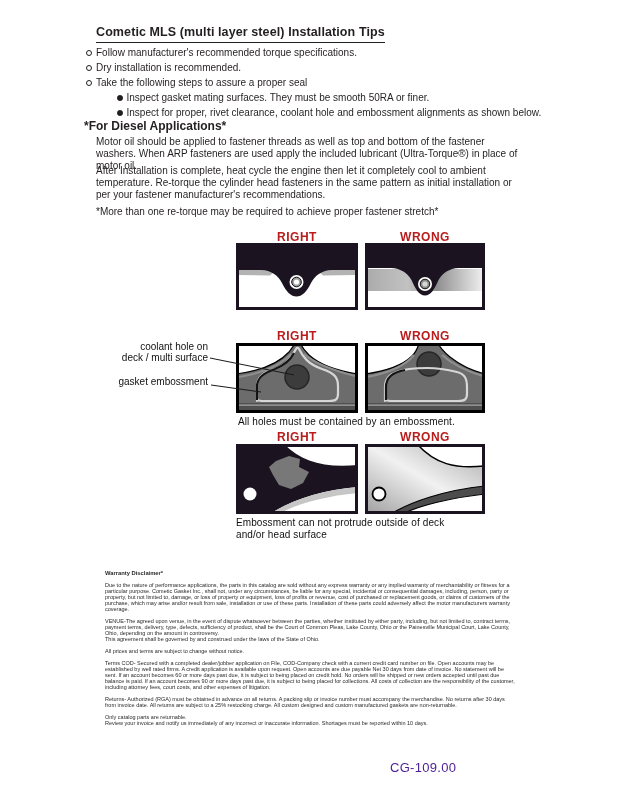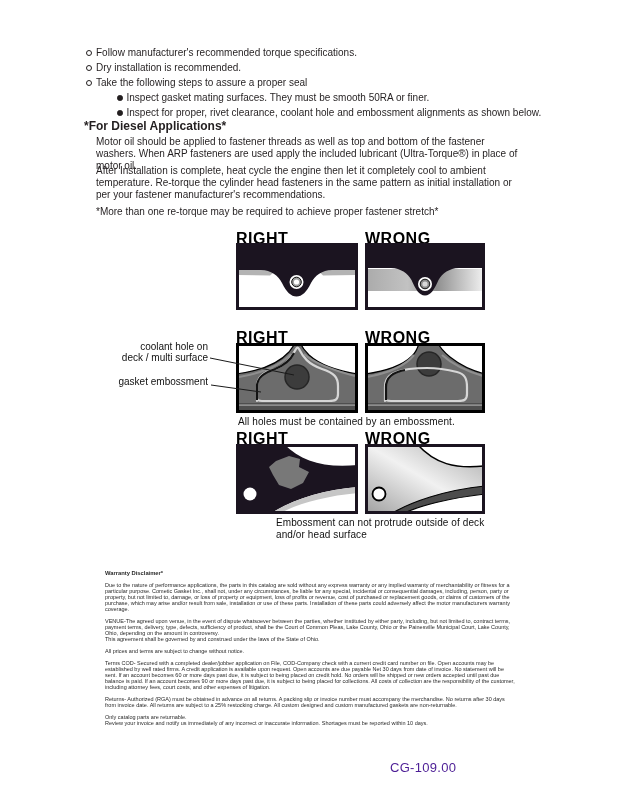--- a/index.html
+++ b/index.html
@@ -15,38 +15,39 @@
   .tip-row.sub{margin-left:31px;}
   .tip-row.sub .marker{background:#231f20;border-color:#231f20;width:3.5px;height:3.5px;margin-top:5px;}
   .diesel-h{left:84px;top:119px;font-size:12px;font-weight:bold;}
   .para{left:96px;width:430px;font-size:10px;line-height:12px;}
   .p1{top:136px;}
   .p2{top:165px;}
   .note{top:206px;}
 
   
   #diagrams{left:0;top:228px;width:618px;height:320px;}
-  .rw-label{font-size:16px;font-weight:bold;text-align:left;letter-spacing:.5px;color:#000000;}
+  .rw-label{font-size:12px;font-weight:bold;text-align:center;letter-spacing:.5px;color:#b91c1c;}
   .cap{font-size:10px;color:#111111;letter-spacing:.1px;white-space:pre-line;line-height:11.5px;}
   .side-label{font-size:10px;line-height:11px;text-align:right;width:122px;color:#111;}
   .dbox{display:block;}
   #leader-svg{left:0;top:0;width:618px;height:320px;pointer-events:none;}
 
   
   .fineprint{left:105px;top:570px;width:412px;font-size:5.5px;line-height:6px;color:#2a2a2a;}
   .fineprint h4{margin:0 0 6px 0;font-size:5.8px;font-weight:bold;}
   .fineprint p{margin:0 0 6px 0;white-space:pre-line;}
 
   .page-code{left:390px;top:760px;font-size:13px;letter-spacing:.3px;color:#4c1d95;}
 </style>
 </head>
 <body>
 
 <div id="page">
 
+  <div class="abs title">Cometic MLS (multi layer steel) Installation Tips</div>
 
   <div class="abs tips">
     <div class="tip-row">
       <span class="marker"></span>
       <span>Follow manufacturer's recommended torque specifications.</span>
     </div>
     <div class="tip-row">
       <span class="marker"></span>
       <span>Dry installation is recommended.</span>
     </div>
@@ -161,21 +162,21 @@
         </linearGradient>
       </defs>
       <rect x="0" y="0" width="120" height="70" fill="#ffffff"></rect>
       <path d="M0,0 H52 C70,20 90,25 120,22 L120,42 C80,46 45,58 26,70 L0,70 Z" fill="url(#silverGrad)"></path>
       <path d="M52,0 C70,20 90,25 119,22" stroke="#000000" stroke-width="1.5" fill="none"></path>
       <path d="M26,70 C45,58 80,46 120,42 L120,50 C85,54 52,62 38,70 Z" fill="#4c4c4c" stroke="#000" stroke-width="1.2"></path>
       <circle cx="14" cy="50" r="6.5" fill="#ffffff" stroke="#000" stroke-width="1.8"></circle>
       <rect x="1.5" y="1.5" width="117" height="67" fill="none" stroke="#1b1420" stroke-width="3"></rect>
     </svg>
 
-    <div class="abs cap" style="left:236px;top:289px;margin-left:40px;">Embossment can not protrude outside of deck
+    <div class="abs cap" style="left:236px;top:289px;">Embossment can not protrude outside of deck
 and/or head surface</div>
 
     <svg id="leader-svg" class="abs">
       <line x1="210" y1="130" x2="294" y2="147" stroke="#1a1a1a" stroke-width="1"></line>
       <line x1="211" y1="157" x2="261" y2="164" stroke="#1a1a1a" stroke-width="1"></line>
     </svg>
   </div>
 
   <div class="abs fineprint">
     <h4>Warranty Disclaimer*</h4>

